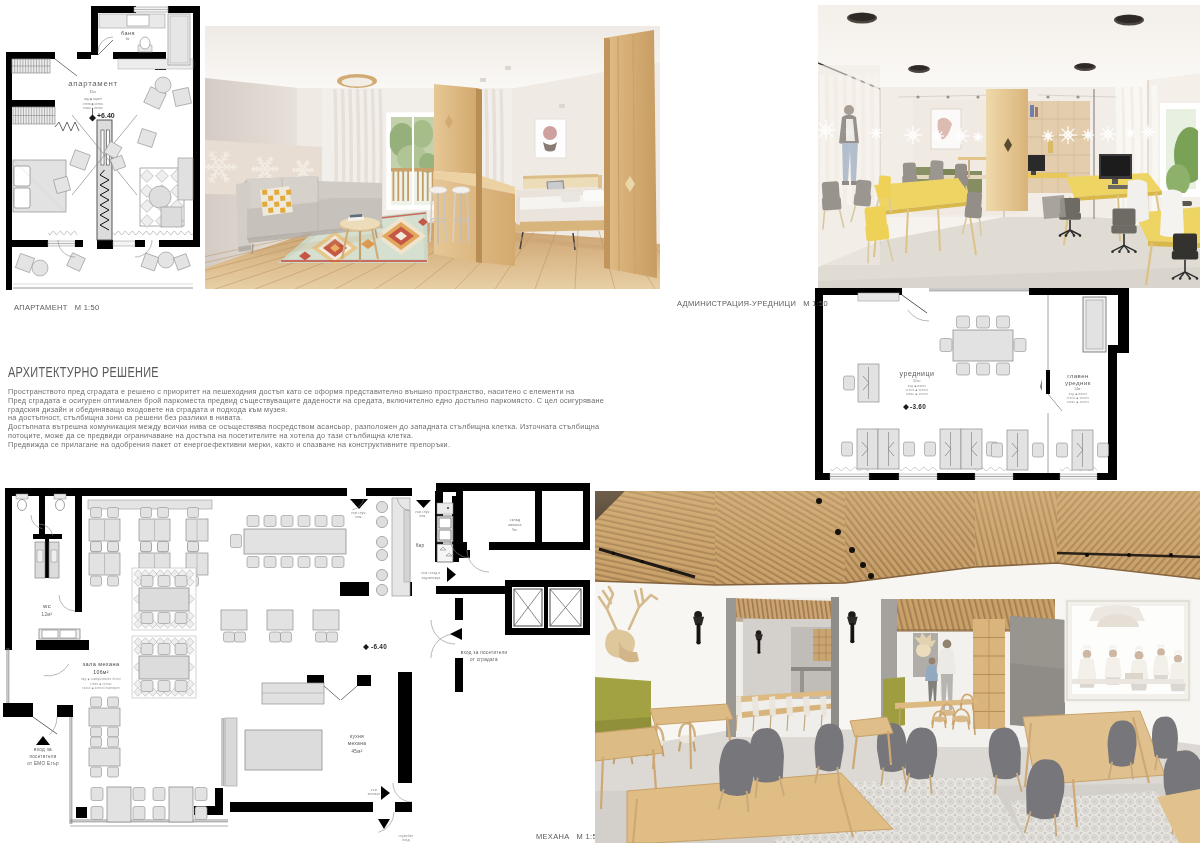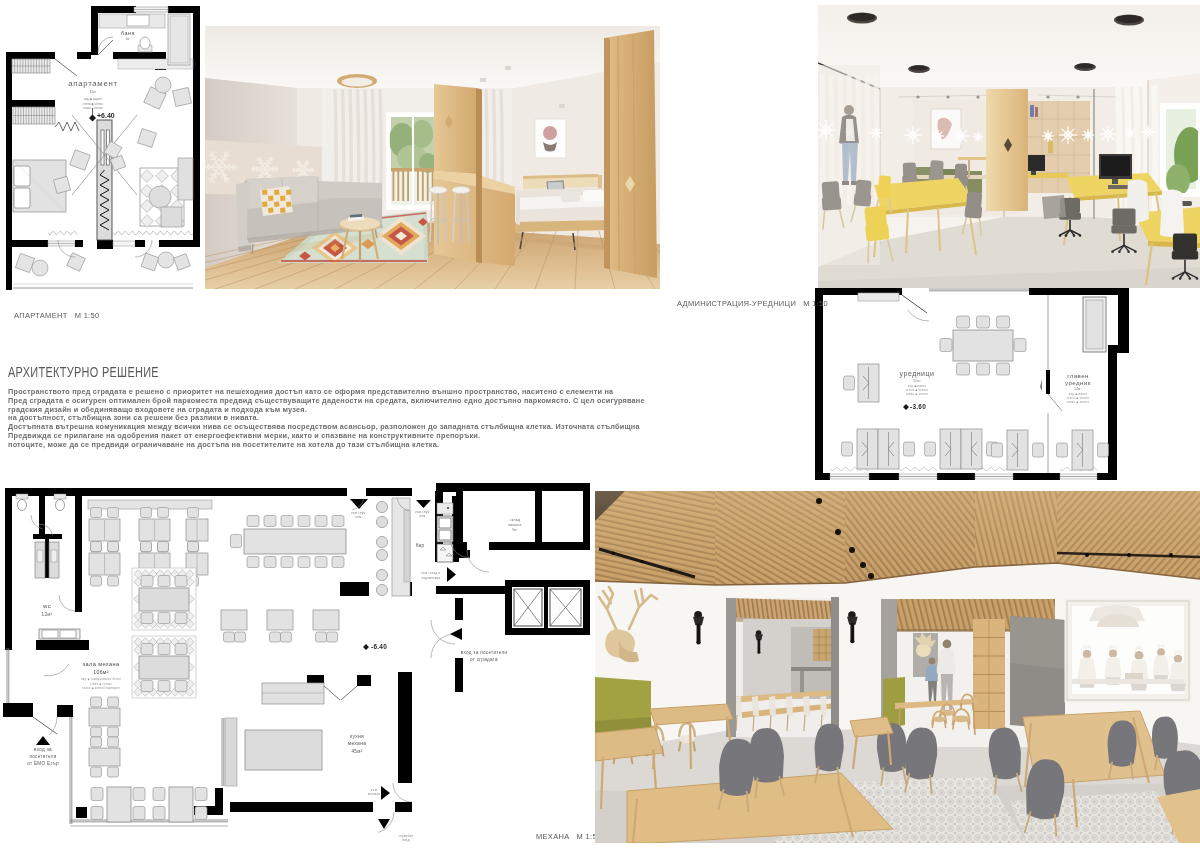--- a/index.html
+++ b/index.html
@@ -1,20 +1,20 @@
 <!DOCTYPE html>
 <html><head>
 <meta charset="utf-8">
 <style>
   html,body{margin:0;padding:0;background:#fff;}
   .page{position:relative;width:1200px;height:849px;background:#fff;overflow:hidden;
         font-family:"Liberation Sans",sans-serif;padding-left:40px;}
   .abs{position:absolute;}
   .lbl{position:absolute;color:#5a5b5e;font-size:7.5px;letter-spacing:0.3px;white-space:pre;}
-  .tb div{white-space:nowrap;font-weight:bold;}
+  .tb div{white-space:nowrap;}
 </style>
 </head>
 <body>
 <div class="page">
   <svg class="abs" style="left:0;top:0" width="210" height="300" viewBox="0 0 210 300">
       <rect x="91" y="6" width="45" height="7" fill="#000"></rect>
       <rect x="168" y="6" width="32" height="7" fill="#000"></rect>
       <rect x="134" y="7" width="34" height="5" fill="#f4f4f4" stroke="#909090" stroke-width="0.6"></rect>
       <line x1="134" y1="9.5" x2="168" y2="9.5" stroke="#909090" stroke-width="0.6"></line>
       <rect x="91" y="6" width="7" height="49" fill="#000"></rect>
@@ -874,33 +874,33 @@
       <text x="107" y="112" font-size="2.7" fill="#888" text-anchor="middle" letter-spacing="0.3" font-family="Liberation Sans">таван ◆ котекс</text>
       <text x="100" y="126" font-size="6.4" fill="#2a2a2a" text-anchor="start" letter-spacing="0.3" font-family="Liberation Sans" font-weight="bold">-3.60</text>
       <path d="M93 124 l3 -3 l3 3 z M93 124 l3 3 l3 -3 z" fill="#1a1a1a"></path>
       <text x="268" y="95" font-size="6.2" fill="#5a5a5a" text-anchor="middle" letter-spacing="0.4" font-family="Liberation Sans">главен</text>
       <text x="268" y="102" font-size="6.2" fill="#5a5a5a" text-anchor="middle" letter-spacing="0.4" font-family="Liberation Sans">уредник</text>
       <text x="268" y="107" font-size="3.0" fill="#777" text-anchor="middle" letter-spacing="0.3" font-family="Liberation Sans">14м²</text>
       <text x="268" y="112" font-size="2.7" fill="#888" text-anchor="middle" letter-spacing="0.3" font-family="Liberation Sans">под ◆ мокет</text>
       <text x="268" y="116" font-size="2.7" fill="#888" text-anchor="middle" letter-spacing="0.3" font-family="Liberation Sans">стени ◆ котекс</text>
       <text x="268" y="120" font-size="2.7" fill="#888" text-anchor="middle" letter-spacing="0.3" font-family="Liberation Sans">таван ◆ котекс</text>
     </svg>
-  <div class="lbl" style="left:14px;top:311px">АПАРТАМЕНТ   М 1:50</div>
+  <div class="lbl" style="left:14px;top:303px">АПАРТАМЕНТ   М 1:50</div>
   <div class="lbl" style="left:677px;top:299px">АДМИНИСТРАЦИЯ-УРЕДНИЦИ   М 1:50</div>
   <div class="lbl" style="left:536px;top:832px">МЕХАНА   М 1:50</div>
   <div class="abs" style="left:8px;top:364px;width:600px;">
     <div style="color:#57585a;font-size:14px;letter-spacing:0.4px;transform:scale(0.78,1);transform-origin:0 0;">АРХИТЕКТУРНО РЕШЕНИЕ</div>
     <div class="tb" style="color:#6d6e70;font-size:7.3px;line-height:8.8px;margin-top:8px;letter-spacing:0.22px;">
       <div>Пространството пред сградата е решено с приоритет на пешеходния достъп като се оформя представително външно пространство, наситено с елементи на</div>
       <div>Пред сградата е осигурен оптимален брой паркоместа предвид съществуващите дадености на средата, включително едно достъпно паркомясто. С цел осигуряване</div>
       <div>градския дизайн и обединяващо входовете на сградата и подхода към музея.</div>
       <div>на достъпност, стълбищна зони са решени без разлики в нивата.</div>
       <div>Достъпната вътрешна комуникация между всички нива се осъществява посредством асансьор, разположен до западната стълбищна клетка. Източната стълбищна</div>
+      <div>потоците, може да се предвиди ограничаване на достъпа на посетителите на хотела до тази стълбищна клетка.</div>
       <div>Предвижда се прилагане на одобрения пакет от енергоефективни мерки, както и спазване на конструктивните препоръки.</div>
-      <div>потоците, може да се предвиди ограничаване на достъпа на посетителите на хотела до тази стълбищна клетка.</div>
     </div>
   </div>
   <svg class="abs" style="left:0;top:480px" width="600" height="369" viewBox="0 0 600 369">
       <rect x="5" y="8" width="342" height="8" fill="#000"></rect>
       <rect x="366" y="8" width="46" height="8" fill="#000"></rect>
       <rect x="436" y="3" width="20" height="9" fill="#000"></rect>
       <rect x="456" y="3" width="134" height="8" fill="#000"></rect>
       <rect x="5" y="8" width="7" height="162" fill="#000"></rect>
       <rect x="75" y="8" width="7" height="124" fill="#000"></rect>
       <rect x="39" y="8" width="6" height="50" fill="#000"></rect>

